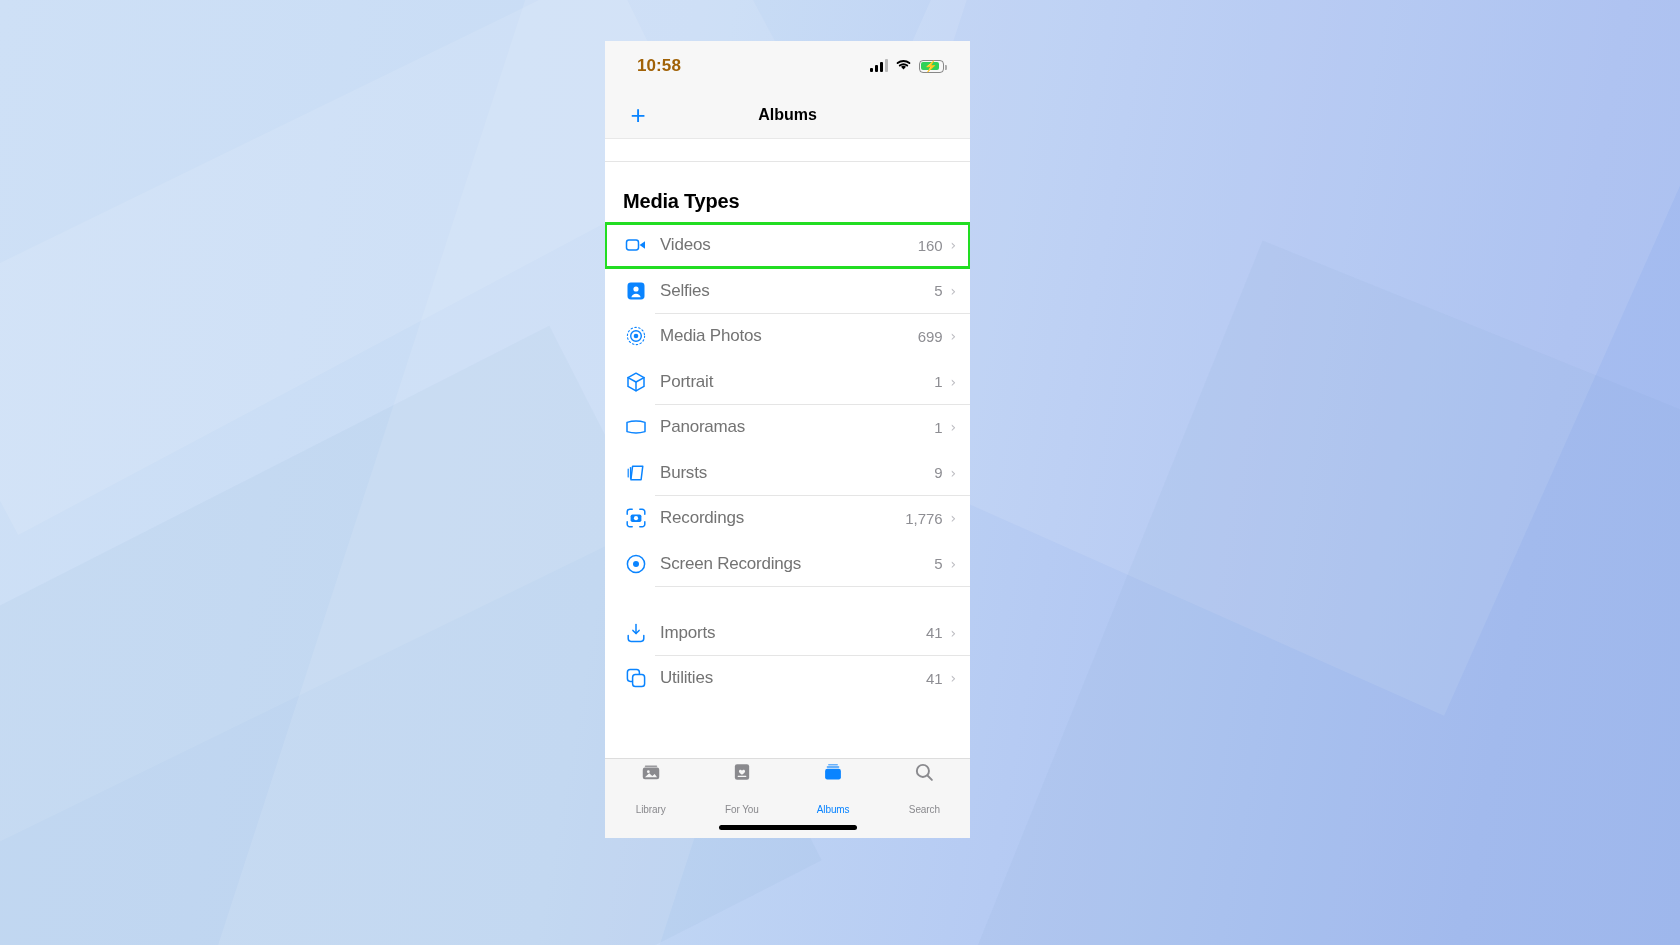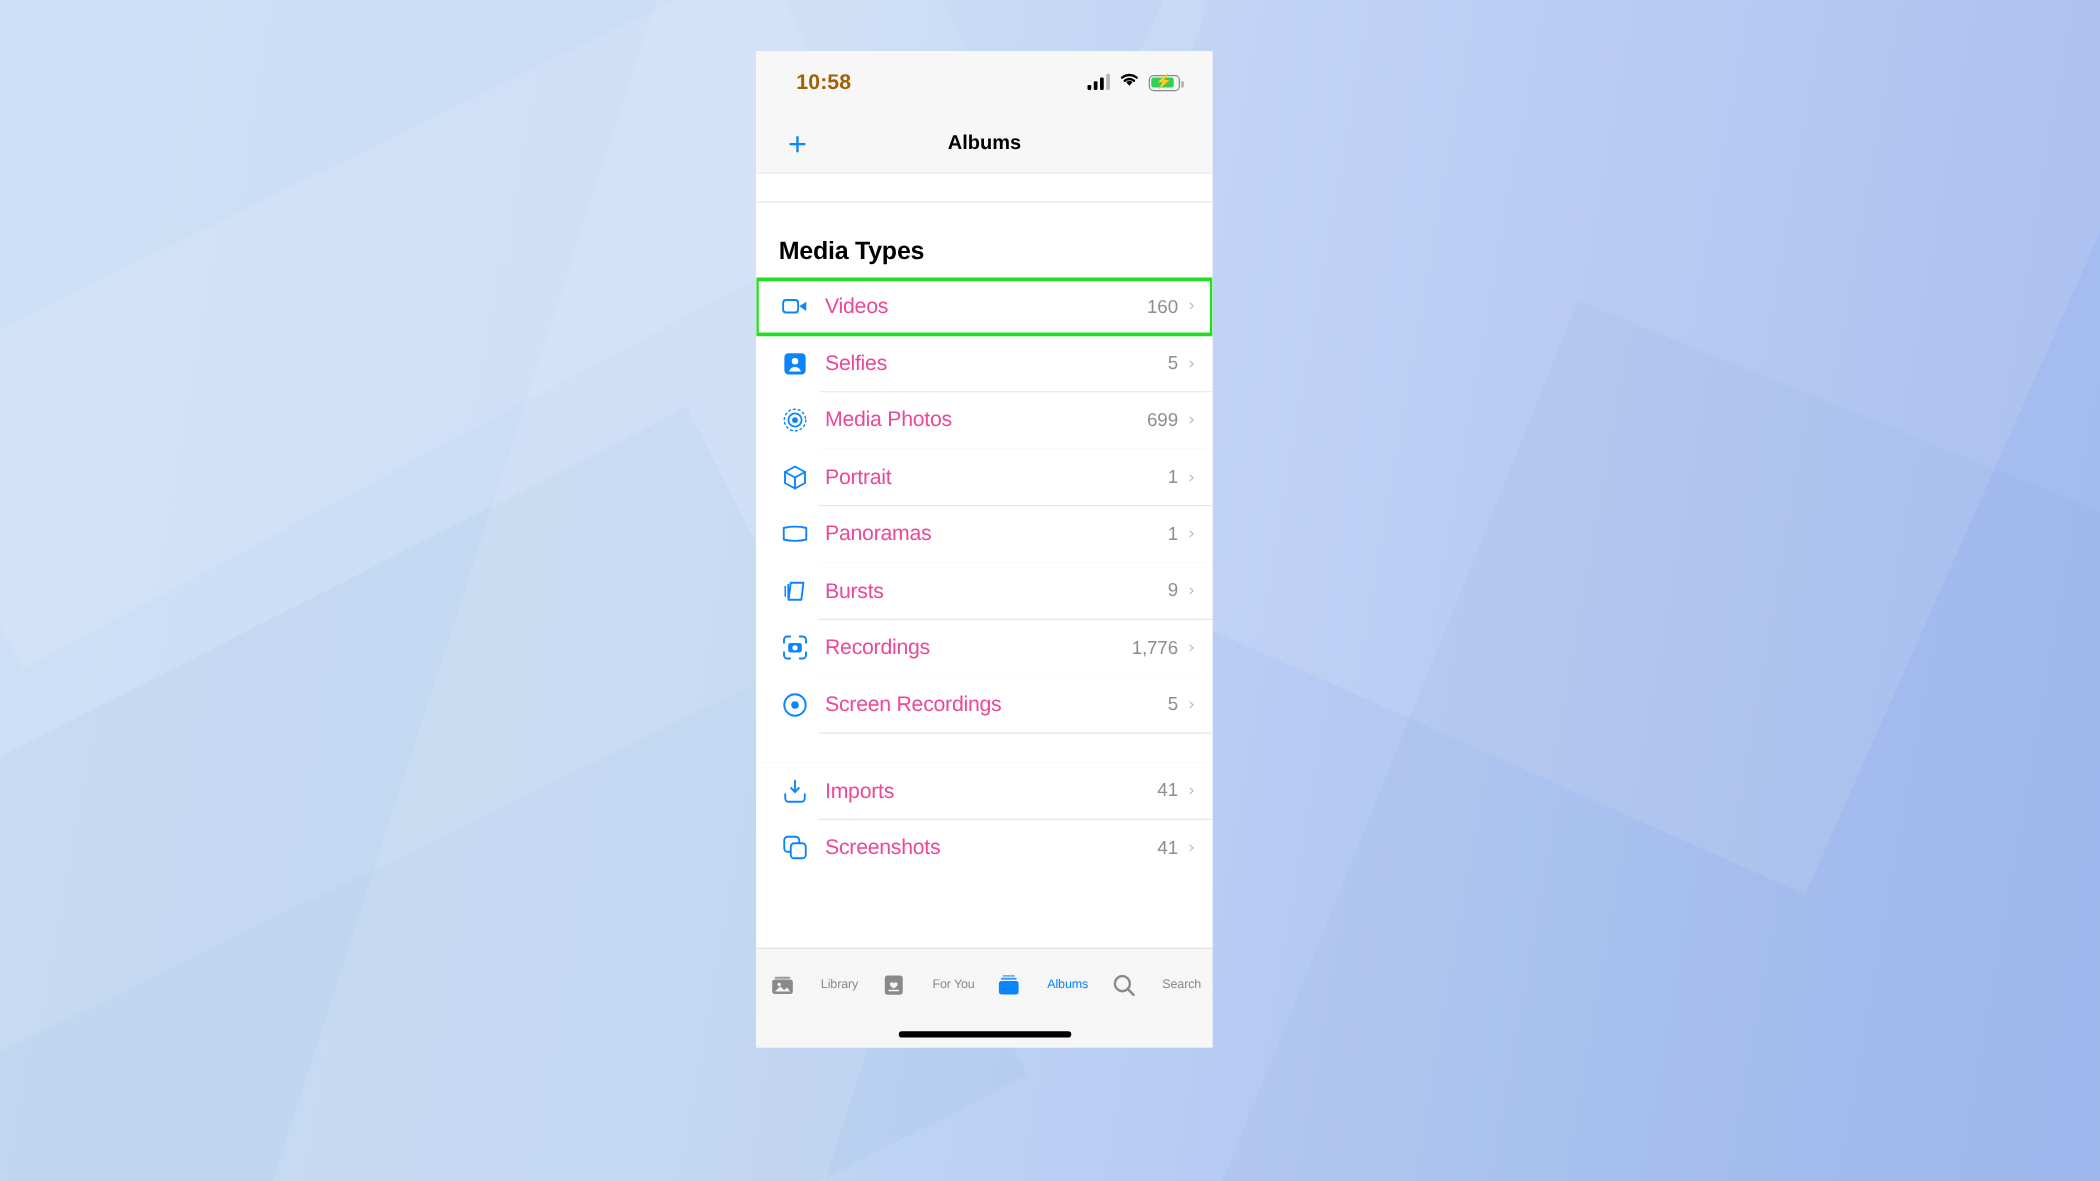--- a/index.html
+++ b/index.html
@@ -192,21 +192,21 @@
     display: flex;
     align-items: center;
     justify-content: center;
     color: #0a84ff;
     flex: 0 0 auto;
   }
   .row-icon svg { display:block; }
 
   .row-label {
     font-size: 17px;
-    color: #ec4899;
+    color: #737373;
     flex: 1 1 auto;
     letter-spacing: -0.2px;
   }
   .row-count {
     font-size: 15px;
     color: #8e8e93;
     margin-right: 8px;
     letter-spacing: -0.1px;
   }
   .chevron {
@@ -229,21 +229,21 @@
     height: 58px;
     background: #f6f6f6;
     border-top: 0.5px solid rgba(0,0,0,0.10);
     display: flex;
     align-items: center;
     flex: 0 0 auto;
   }
   .tab {
     flex: 1 1 0;
     display: flex;
-    flex-direction: row;
+    flex-direction: column;
     align-items: center;
     justify-content: center;
     gap: 20px;
     cursor: pointer;
     color: #8a8a8e;
   }
   .tab.active { color: #0a84ff; }
   .tab .tab-icon { height: 24px; display:flex; align-items:center; justify-content:center; }
   .tab .tab-label { font-size: 10px; letter-spacing: -0.1px; }
 
@@ -425,21 +425,21 @@
           <div class="chevron">›</div>
           <div class="sep"></div>
         </div>
         <div class="row">
           <div class="row-icon">
             <svg width="24" height="24" viewBox="0 0 24 24" fill="none" stroke="currentColor" stroke-width="1.5" stroke-linecap="round" stroke-linejoin="round">
               <rect x="3.4" y="3.4" width="12" height="12" rx="2.8"></rect>
               <rect x="8.6" y="8.6" width="12" height="12" rx="2.8" fill="#fff"></rect>
             </svg>
           </div>
-          <div class="row-label">Screenshots</div>
+          <div class="row-label">Utilities</div>
           <div class="row-count">41</div>
           <div class="chevron">›</div>
         </div>
       </div>
   </div>
 
   <div id="tab-bar">
       <div class="tab">
         <div class="tab-icon">
           <svg width="22" height="22" viewBox="0 0 24 24" fill="currentColor">

